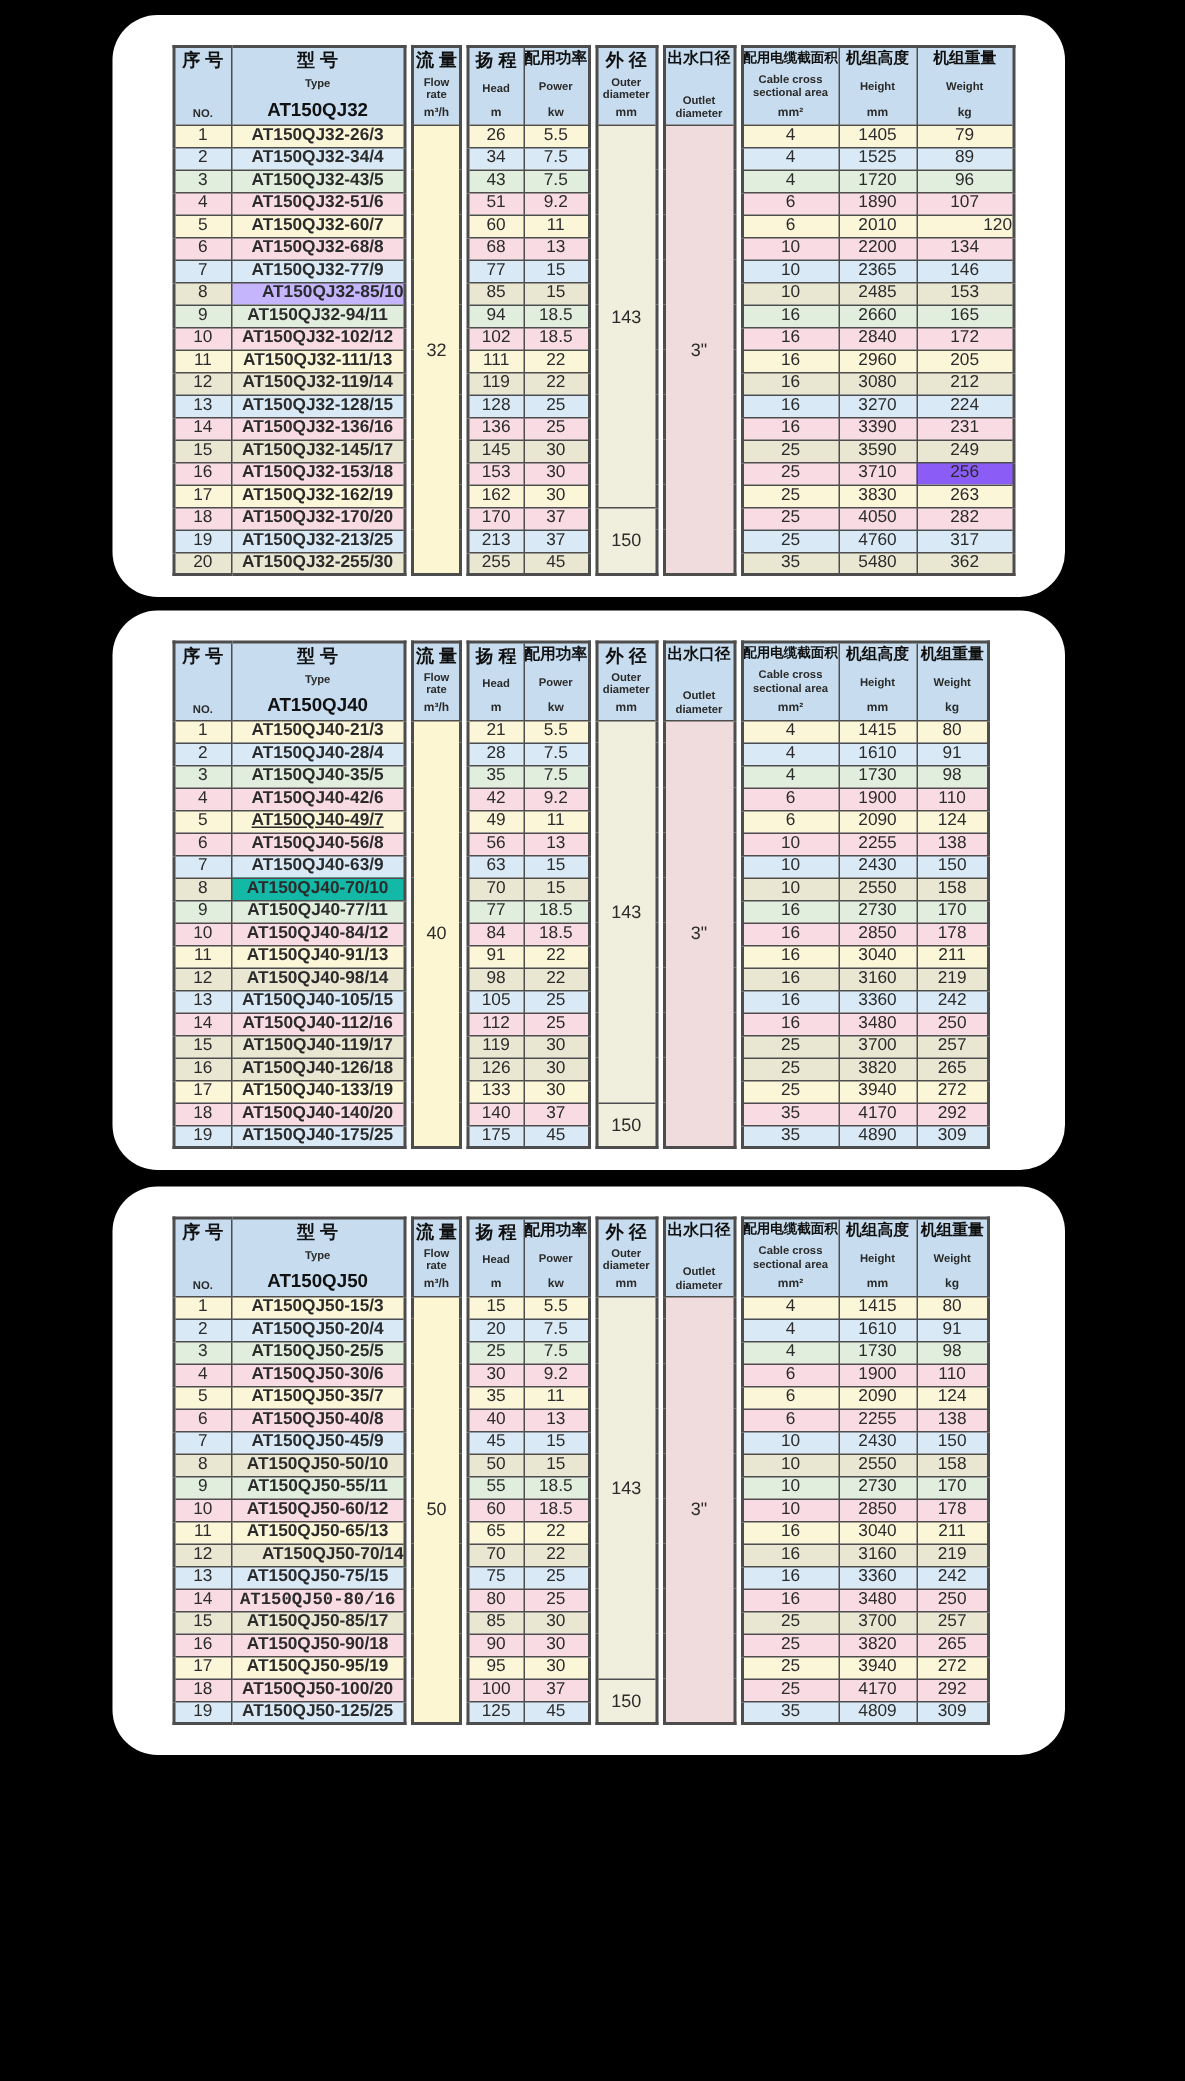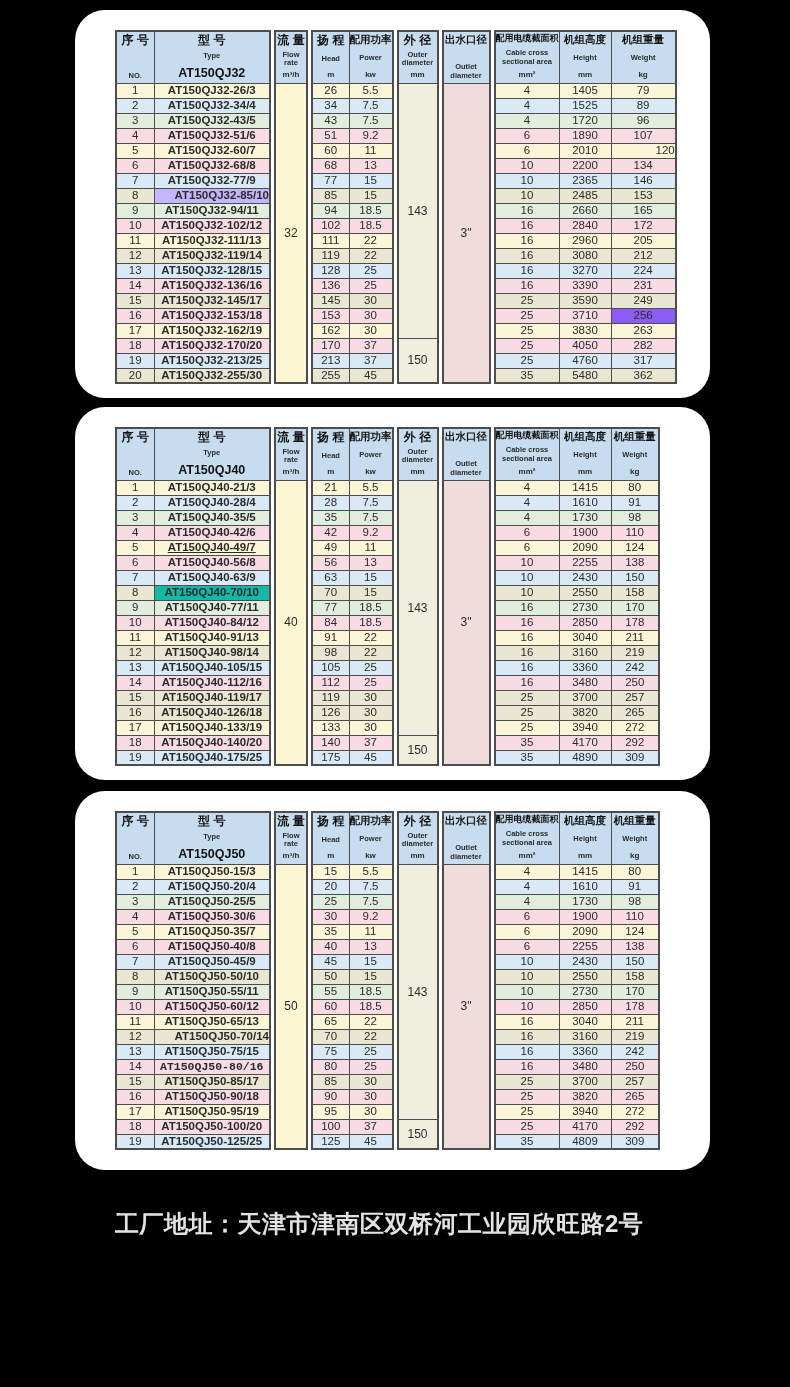--- a/index.html
+++ b/index.html
@@ -890,16 +890,15 @@
             <td class="c r2 b2" style="background: rgb(217, 234, 246);">45</td>
             <td class="c l2 b2" style="background: rgb(217, 234, 246);">35</td>
             <td class="c b2" style="background: rgb(217, 234, 246);">4809</td>
             <td class="c r2 b2" style="background: rgb(217, 234, 246);">309</td>
           </tr>
         </tbody>
       </table>
   </div>
 
   <div class="footer" style="color: rgb(227, 227, 227);">
-    <div class="fline">工厂地址：天津市津南区双桥河工业园欣旺路2号</div>
   </div>
 
 </div>
 
 </body></html>

